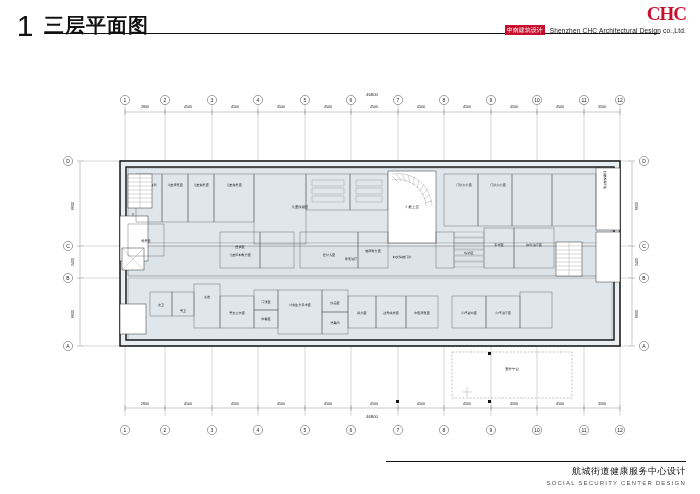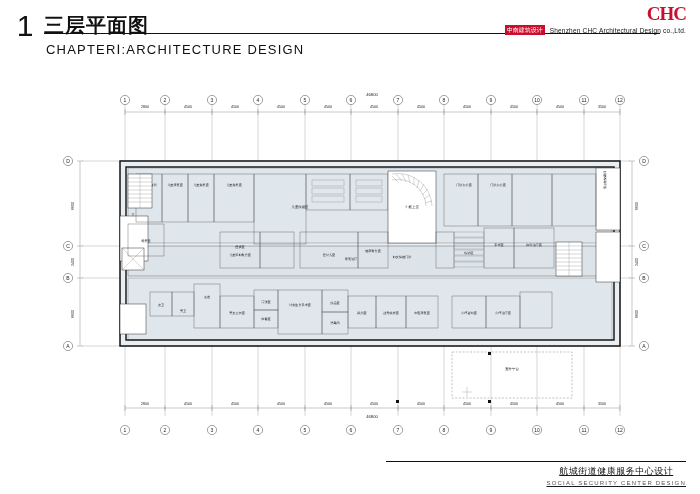--- a/index.html
+++ b/index.html
@@ -40,21 +40,21 @@
   .co-cn{font-size:11px;font-weight:bold;color:#111;letter-spacing:0px;line-height:14px;}
   .logo-sub{
     margin-top:2px;display:flex;align-items:center;justify-content:flex-end;gap:5px;
   }
   .redmark{
     background:#c8102e;color:#fff;font-size:6px;padding:1px 2px;letter-spacing:0px;line-height:8px;
   }
   .co-en{font-size:6.5px;color:#111;letter-spacing:0.2px;}
 
   
-  .footer{position:absolute;right:14px;bottom:8px;text-align:center;text-decoration:underline;}
+  .footer{position:absolute;right:14px;bottom:8px;text-align:right;}
   .footer-rule{position:absolute;right:14px;bottom:32px;width:300px;height:1px;background:#111;}
   .footer-cn{font-size:9px;color:#111;letter-spacing:0.5px;}
   .footer-en{font-size:6px;color:#555;letter-spacing:1.2px;margin-top:2px;}
 
   
   .drawing{position:absolute;left:0;top:56px;width:700px;height:420px;}
   svg{display:block;}
 
   .ax-label{font-size:5px;fill:#222;font-family:"Liberation Sans",sans-serif;text-anchor:middle;}
   .dim-txt{font-size:3.6px;fill:#222;font-family:"Liberation Sans",sans-serif;text-anchor:middle;}
@@ -73,21 +73,20 @@
 </style>
 </head>
 <body>
 
 <div class="page">
 
   <div class="header">
     <div class="page-num">1</div>
     <div class="title-cn">三层平面图</div>
     <div class="title-rule"></div>
-    <div class="title-en">CHAPTERⅠ:ARCHITECTURE DESIGN</div>
 
     <div class="logo-wrap">
       <div class="logo-row">
         <span class="chc">CHC</span>
       </div>
       <div class="logo-sub">
         <span class="redmark">中南建筑设计</span>
         <span class="co-en">Shenzhen CHC Architectural Design co.,Ltd.</span>
       </div>
     </div>

